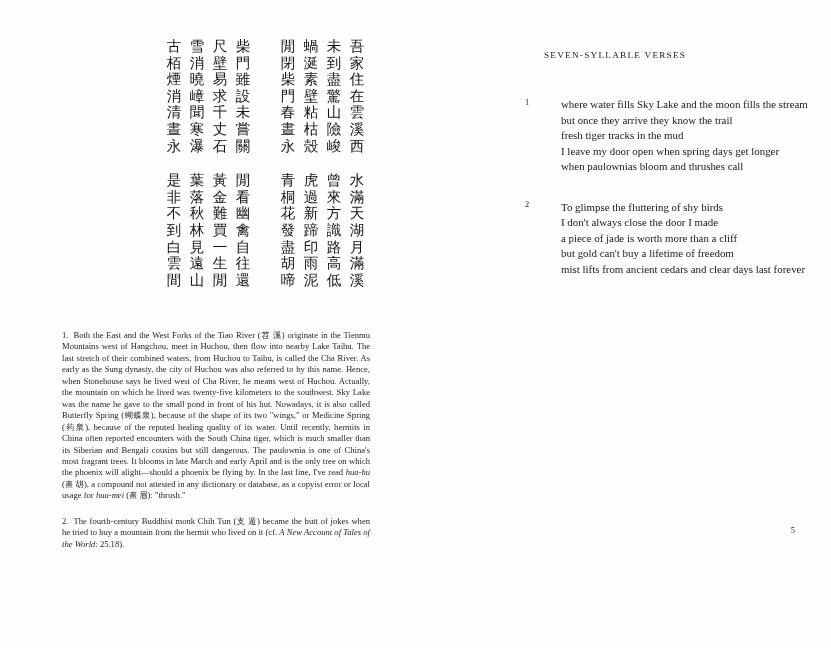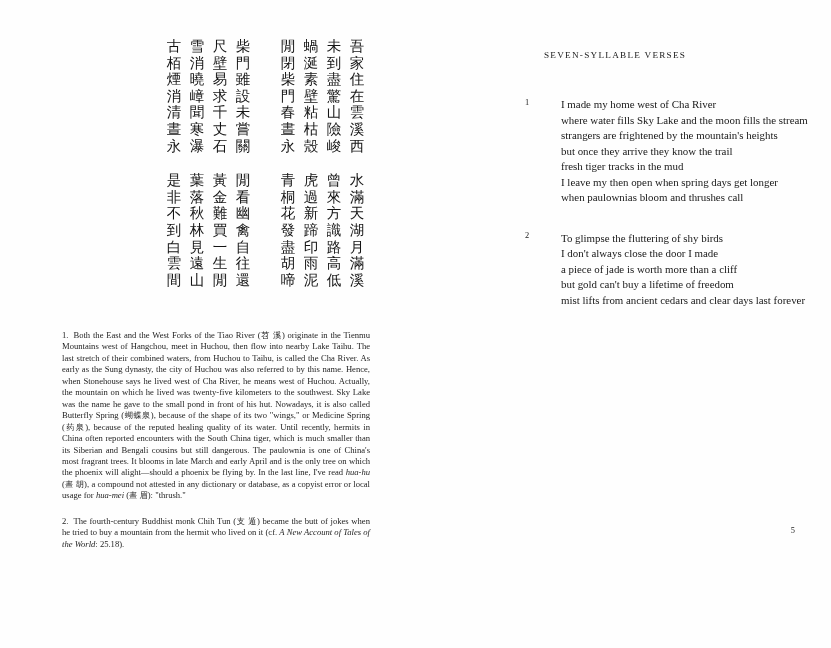--- a/index.html
+++ b/index.html
@@ -78,21 +78,21 @@
     line-height: 11.45px;
     text-align: justify;
     text-justify: inter-word;
     color: #1d1d1d;
     margin: 0 0 14px 0;
     hyphens: auto;
   }
   .fn .num { margin-right: 5px; }
   .fn i, .fn em { }
   .fn .han {
-    font-family: Liberation Sans, sans-serif;
+    font-family: Liberation Serif, serif;
     font-size: 8.2px;
   }
 
   
   .page-right {
     position: absolute;
     left: 415px; top: 0;
     width: 416px;
     height: 556px;
   }
@@ -324,26 +324,24 @@
   </div>
 
   <div class="page-right">
 
     <div class="running-head">SEVEN-SYLLABLE VERSES</div>
 
     <div class="poems-en">
         <div class="poem-en">
           <div class="pnum">1</div>
           <div class="lines">
-            <div class="line">I made my home west of Cha River</div>
             <div class="line">where water fills Sky Lake and the moon fills the stream</div>
-            <div class="line">strangers are frightened by the mountain's heights</div>
             <div class="line">but once they arrive they know the trail</div>
             <div class="line">fresh tiger tracks in the mud</div>
-            <div class="line">I leave my then open when spring days get longer</div>
+            <div class="line">I leave my door open when spring days get longer</div>
             <div class="line">when paulownias bloom and thrushes call</div>
           </div>
         </div>
         <div class="poem-en">
           <div class="pnum">2</div>
           <div class="lines">
             <div class="line">To glimpse the fluttering of shy birds</div>
             <div class="line">I don't always close the door I made</div>
             <div class="line">a piece of jade is worth more than a cliff</div>
             <div class="line">but gold can't buy a lifetime of freedom</div>

